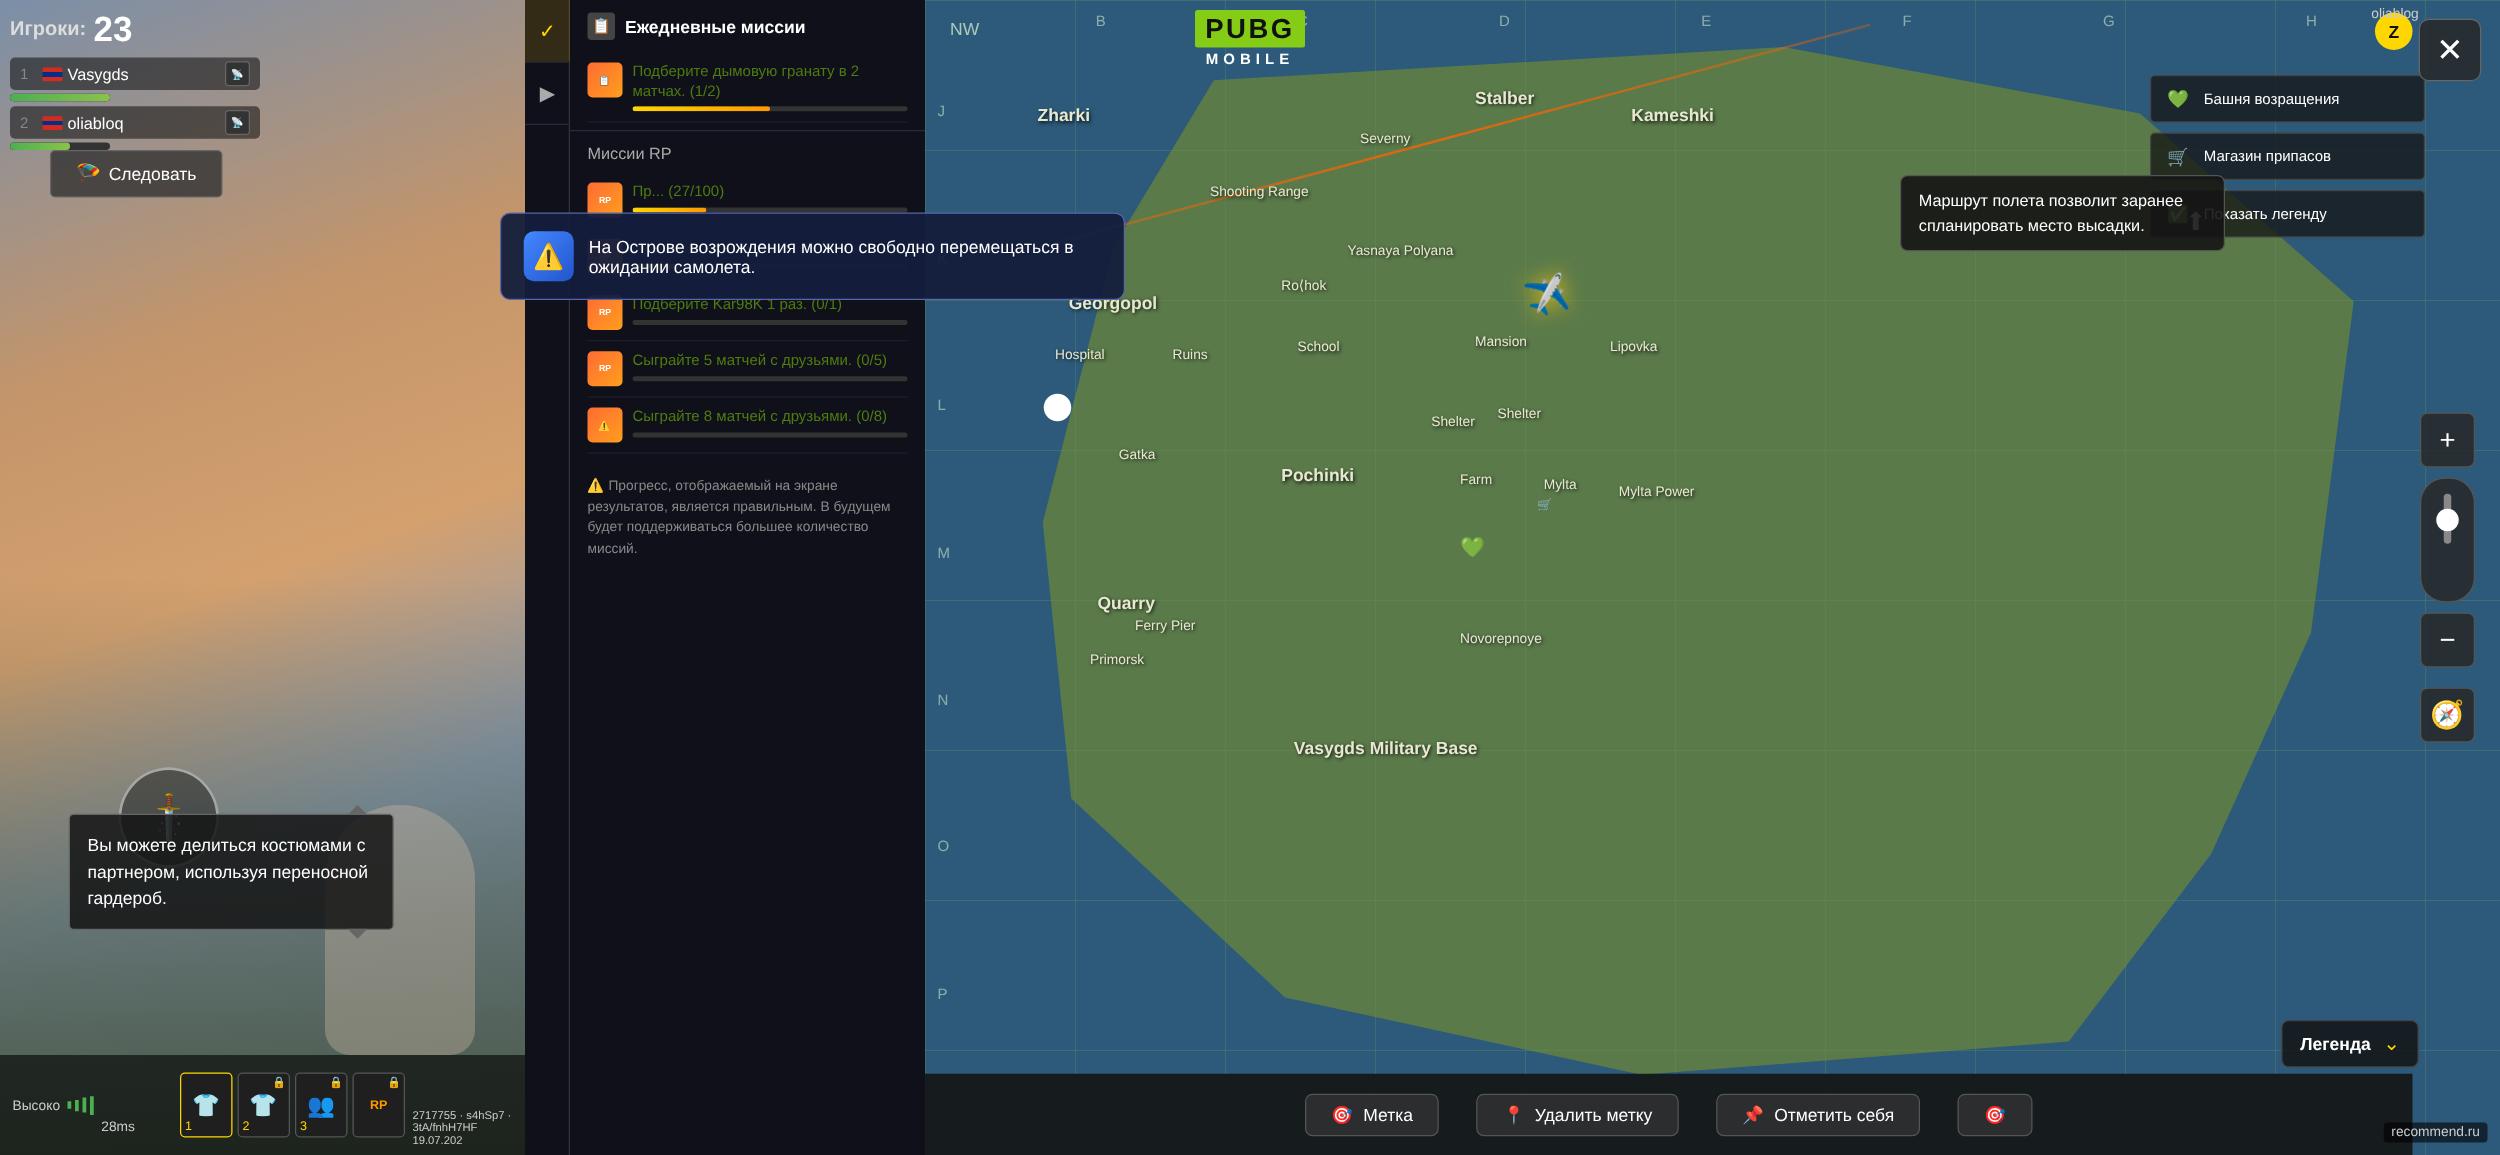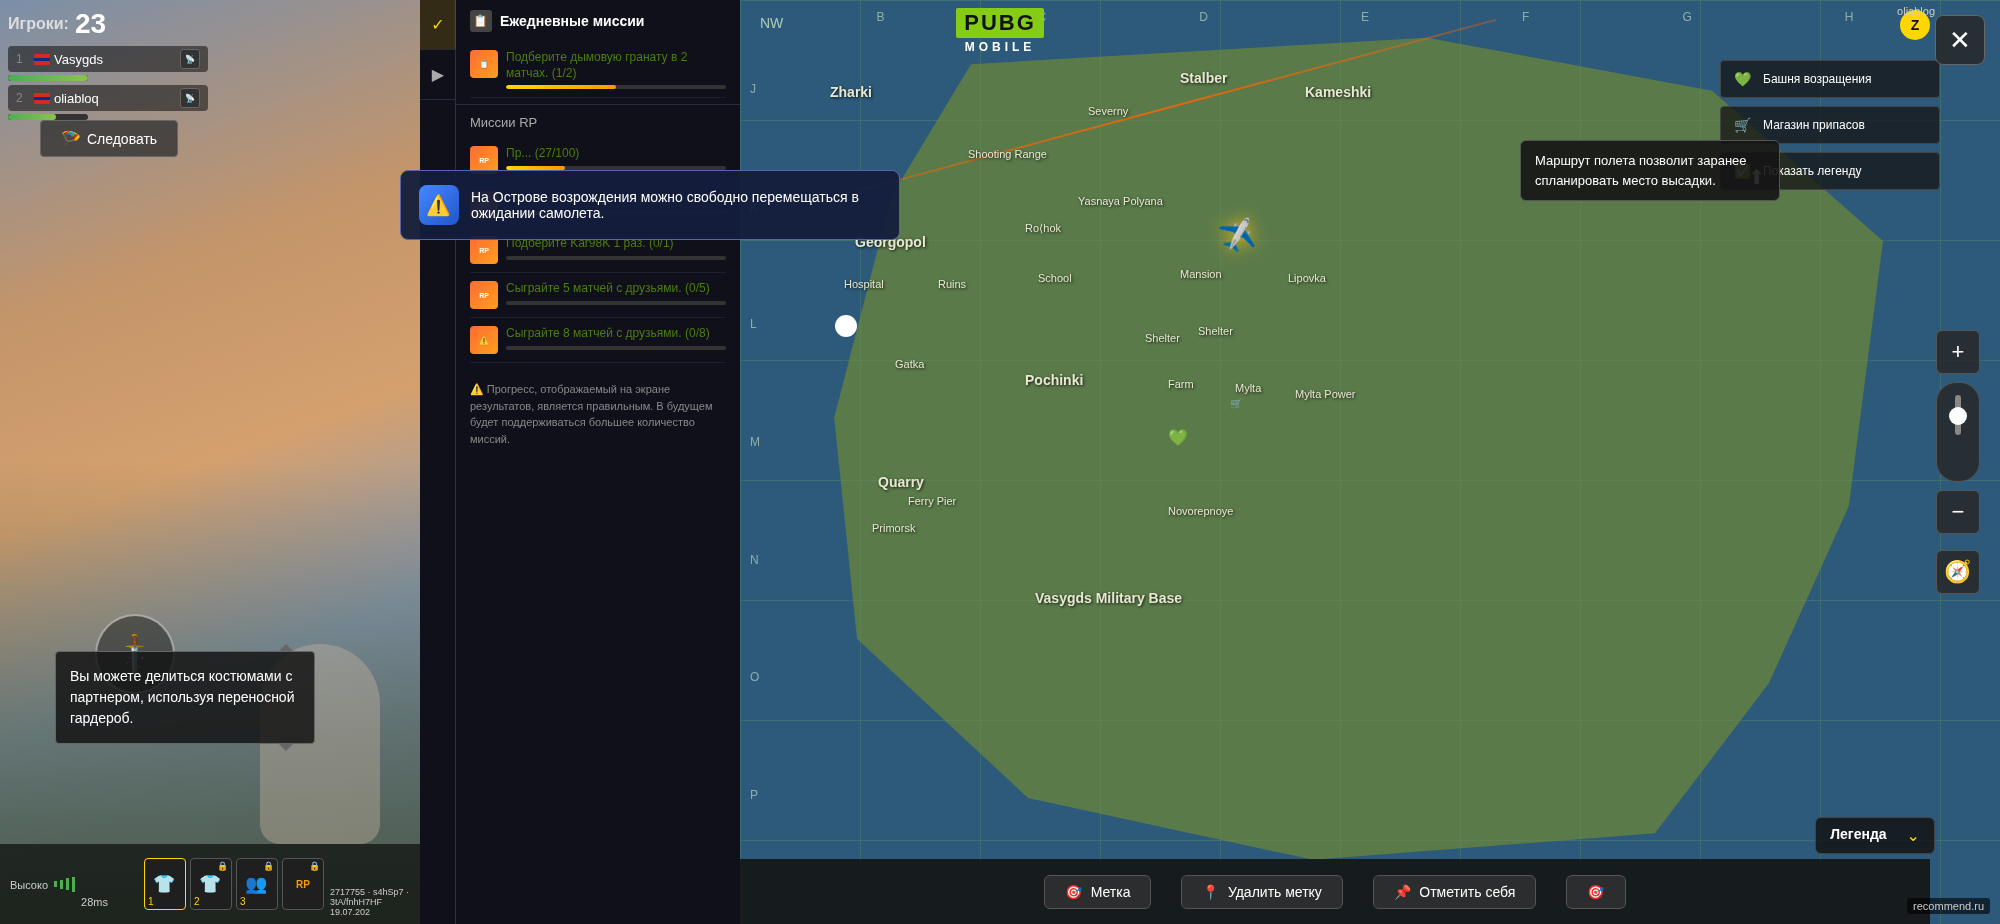--- a/index.html
+++ b/index.html
@@ -664,21 +664,22 @@
     
     .legend-bar {
       position: absolute;
       bottom: 70px;
       right: 65px;
       background: rgba(20,20,20,0.85);
       border: 1px solid #444;
       border-radius: 6px;
       padding: 8px 14px;
       display: flex;
-      gap: 20px;
+      align-items: center;
+      gap: 10px;
     }
 
     .legend-title {
       color: white;
       font-size: 14px;
       font-weight: bold;
     }
 
     .legend-arrow {
       color: #ffd700;

